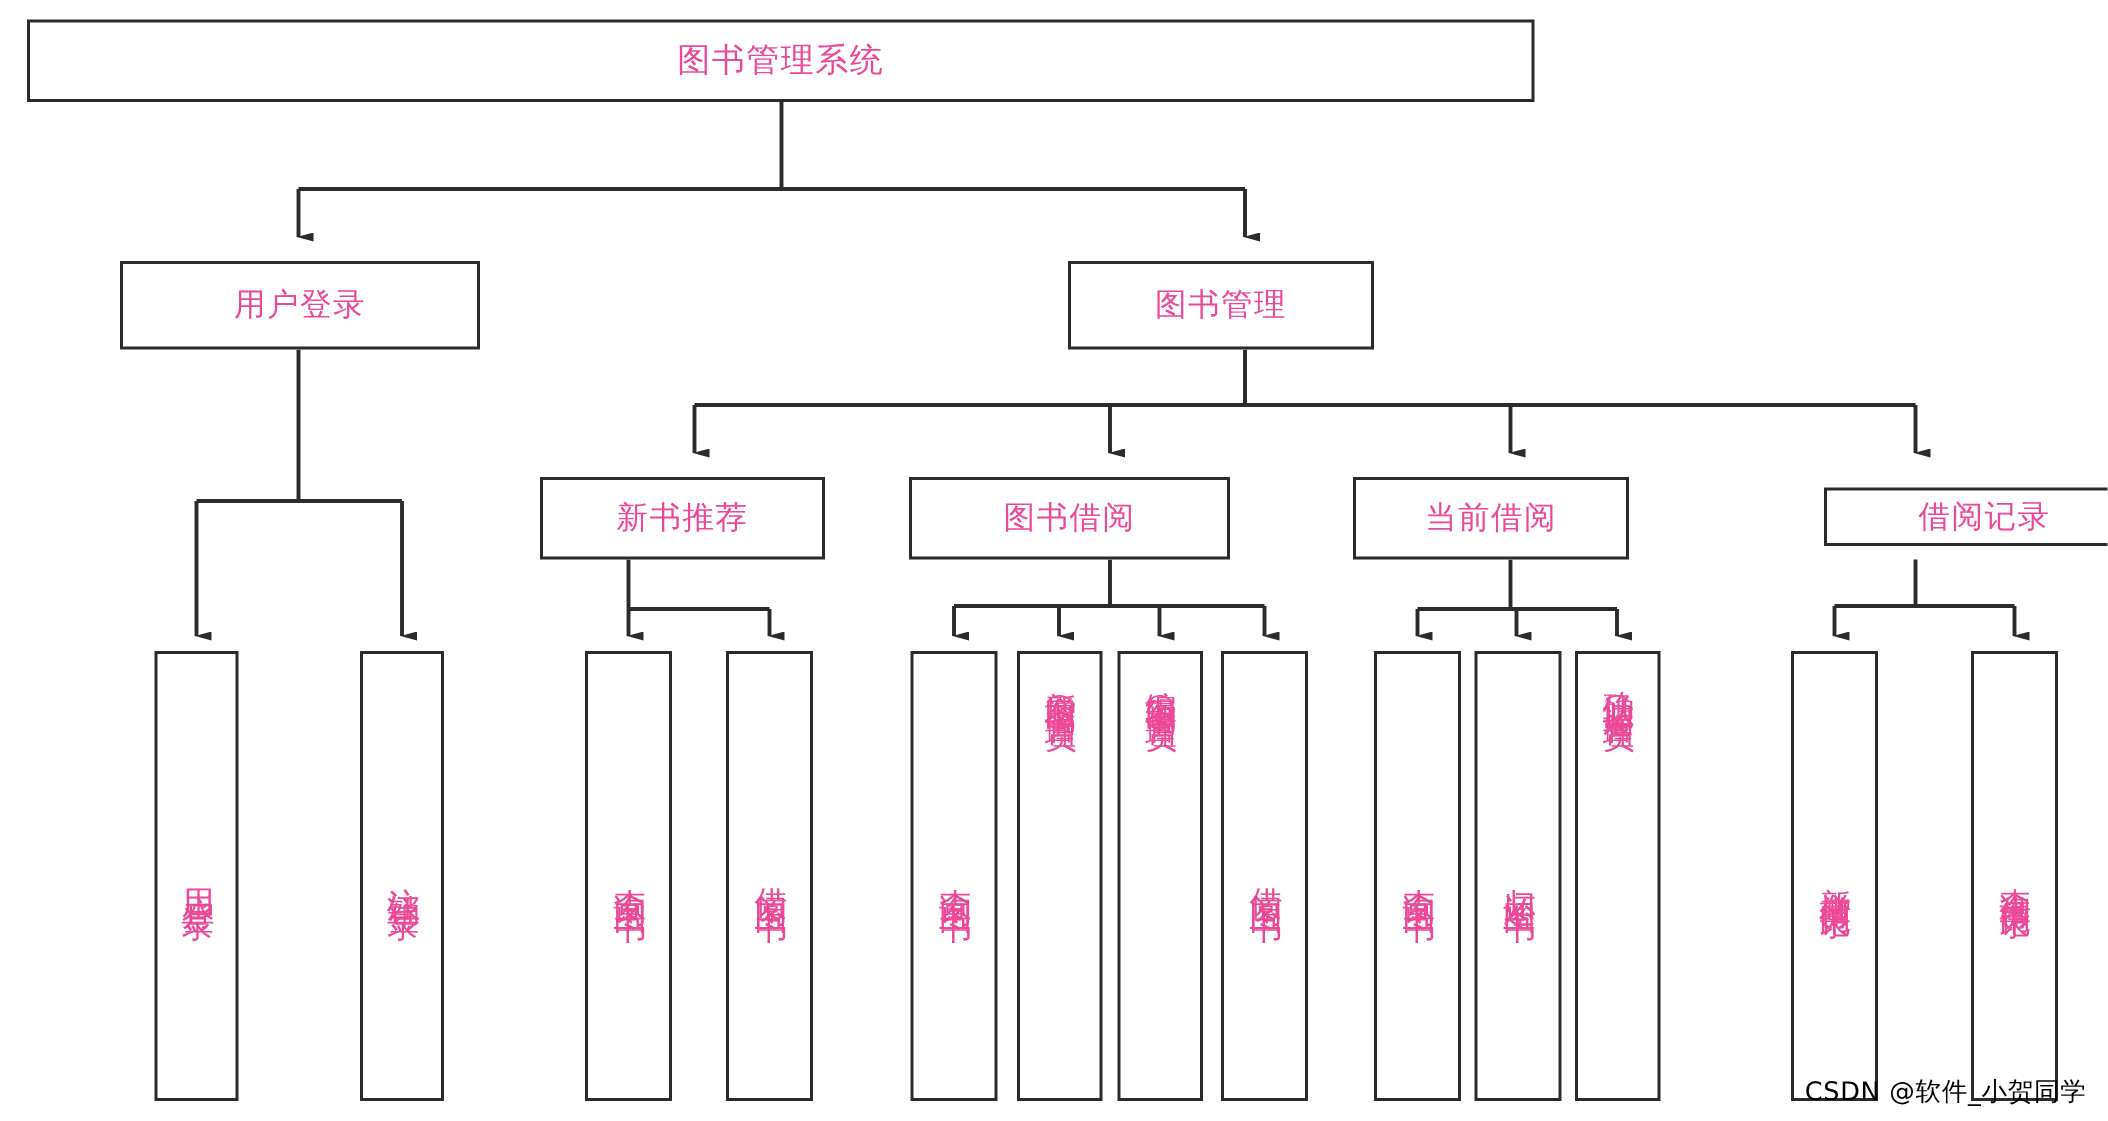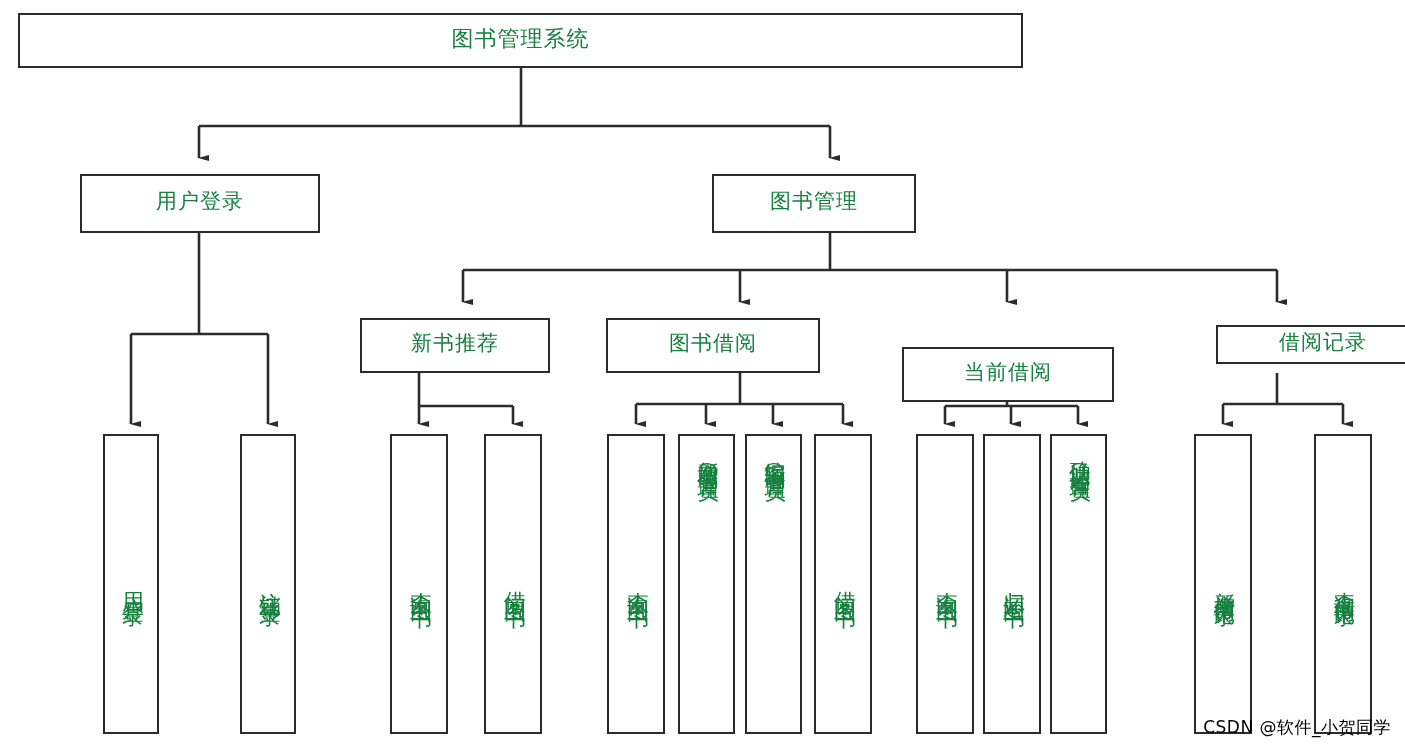--- a/index.html
+++ b/index.html
@@ -35,22 +35,21 @@
     border: 2px solid #2b2b2b;
     display: flex;
     align-items: center;
     justify-content: center;
     color: #1a1a1a;
   }
   .node-label {
     display: block;
     text-align: left;
     line-height: 1.08;
-    color: #15803d;
-    font-family: Liberation Mono, monospace;
+    color: #ec4899;
   }
   
   .node.horizontal .node-label {
     writing-mode: horizontal-tb;
     font-size: 21px;
     letter-spacing: 1px;
   }
   .node.root .node-label {
     font-size: 22px;
   }
@@ -157,21 +156,21 @@
   </div>
 
   <div class="node horizontal" style="left:360px; top:318px; width:190px; height:55px;">
     <span class="node-label">新书推荐</span>
   </div>
 
   <div class="node horizontal" style="left:606px; top:318px; width:214px; height:55px;">
     <span class="node-label">图书借阅</span>
   </div>
 
-  <div class="node horizontal" style="left:902px; top:318px; width:212px; height:55px;margin-top:29px;">
+  <div class="node horizontal" style="left:902px; top:318px; width:184px; height:55px;">
     <span class="node-label">当前借阅</span>
   </div>
 
   <div class="node horizontal" style="left:1172px; top:325px; width:214px; height:39px;margin-left:44px;">
     <span class="node-label">借阅记录</span>
   </div>
 
   <div class="node leaf center-text" style="left:103px; top:434px; width:56px; height:300px;">
     <span class="node-label">用户登录</span>
   </div>

